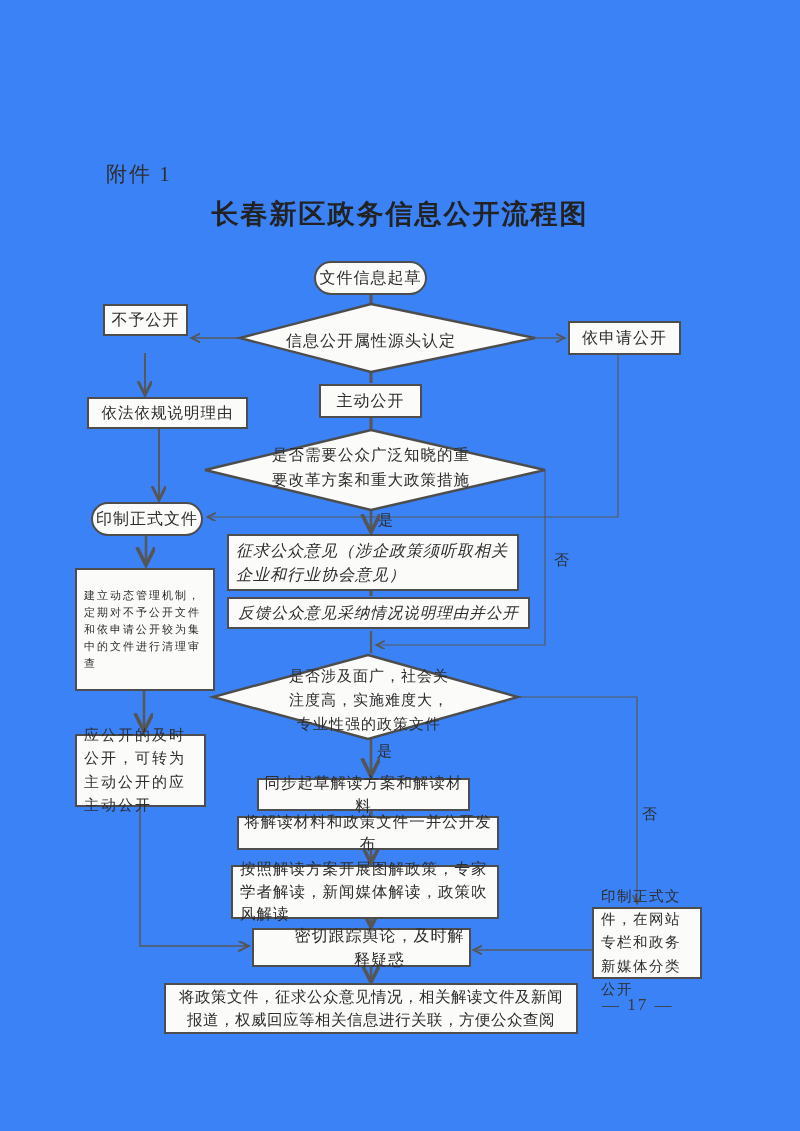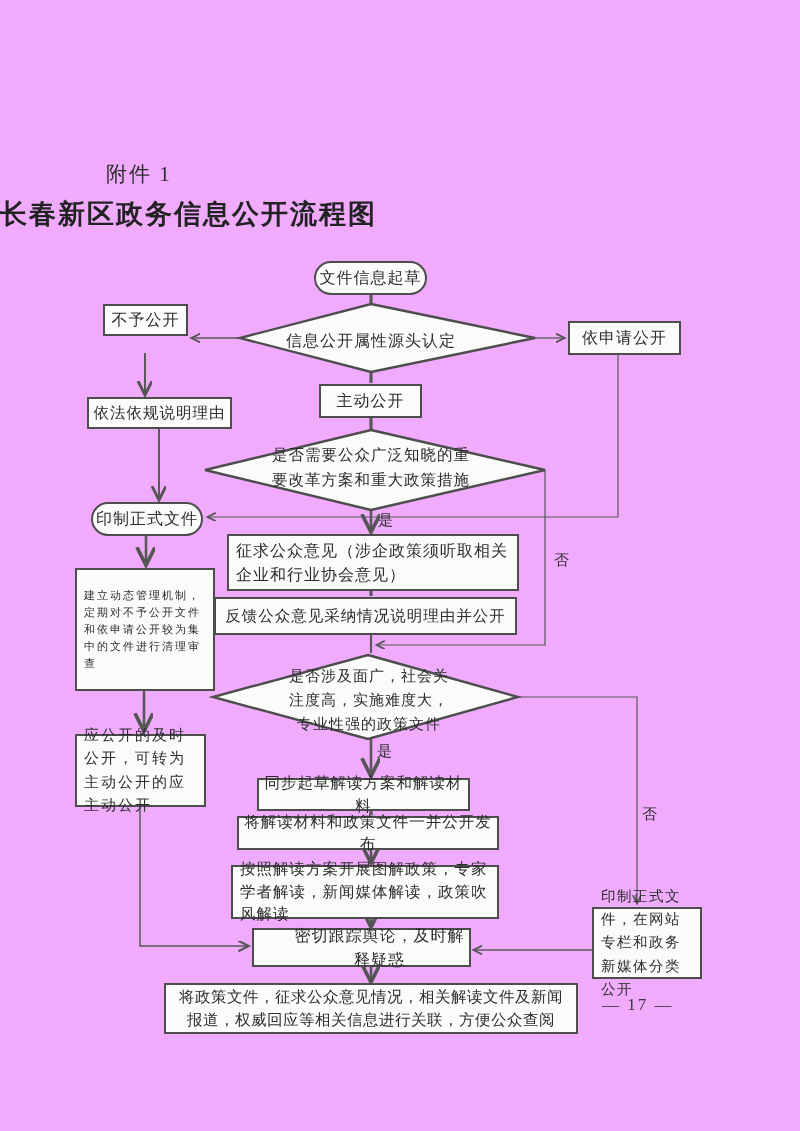--- a/index.html
+++ b/index.html
@@ -1,20 +1,20 @@
 <!DOCTYPE html>
 <html><head>
 <meta charset="utf-8">
 <style>
   html,body{margin:0;padding:0;background:#e8e8e6;}
   body{font-family:"Liberation Serif","DejaVu Serif",serif;}
-  #page{position:relative;width:800px;height:1131px;margin:0 auto;background:#f0abfc;overflow:hidden;}
+  #page{position:relative;width:800px;height:1131px;margin:0 auto;background:#3b82f6;overflow:hidden;}
   .txt{position:absolute;color:#2e2e2e;}
   #attachment{left:106px;top:160px;font-size:21px;letter-spacing:2px;}
-  #title{left:0;top:196px;width:800px;text-align:left;font-size:27px;font-weight:bold;
+  #title{left:0;top:196px;width:800px;text-align:center;font-size:27px;font-weight:bold;
          font-family:"Liberation Sans","DejaVu Sans",sans-serif;letter-spacing:2px;color:#222;}
   #pagenum{left:602px;top:995px;font-size:17px;letter-spacing:2px;color:#3a3a3a;}
   svg.overlay{position:absolute;left:0;top:0;pointer-events:none;}
   .node{position:absolute;border:2px solid #4d4d4d;background:#fbfbfa;color:#2d2d2d;
         display:flex;align-items:center;justify-content:center;text-align:center;
         font-size:16px;line-height:1.45;letter-spacing:1px;box-sizing:border-box;}
   .node.multi{justify-content:flex-start;align-items:center;text-align:left;padding:2px 7px;}
   .dtext{position:absolute;color:#2d2d2d;text-align:center;line-height:1.6;letter-spacing:1px;}
   .blabel{position:absolute;font-size:15px;color:#2d2d2d;}
 </style>
@@ -72,29 +72,29 @@
   <div class="node" style="left:314px;top:261px;width:113px;height:34px;border-radius:17px;">文件信息起草</div>
 
   <div class="dtext" style="left:271px;top:328px;width:200px;font-size:16px;">信息公开属性源头认定</div>
 
   <div class="node" style="left:103px;top:304px;width:85px;height:32px;">不予公开</div>
 
   <div class="node" style="left:568px;top:321px;width:113px;height:34px;">依申请公开</div>
 
   <div class="node" style="left:319px;top:384px;width:103px;height:34px;">主动公开</div>
 
-  <div class="node" style="left:87px;top:397px;width:145px;height:32px;font-size:15.5px;">依法依规说明理由</div>
+  <div class="node" style="left:87px;top:397px;width:161px;height:32px;font-size:15.5px;">依法依规说明理由</div>
 
   <div class="dtext" style="left:272px;top:443px;width:198px;font-size:15.5px;">是否需要公众广泛知晓的重要改革方案和重大政策措施</div>
 
   <div class="node" style="left:91px;top:502px;width:112px;height:34px;border-radius:17px;">印制正式文件</div>
 
-  <div class="node multi" style="left:227px;top:534px;width:292px;height:57px;font-size:16px;">征求公众意见（涉企政策须听取相关企业和行业协会意见）</div>
+  <div class="node multi" style="left:227px;top:534px;width:292px;height:57px;font-size:16px;font-style:italic;">征求公众意见（涉企政策须听取相关企业和行业协会意见）</div>
 
-  <div class="node" style="left:214px;top:597px;width:303px;height:38px;font-size:15.5px;">反馈公众意见采纳情况说明理由并公开</div>
+  <div class="node" style="left:227px;top:597px;width:303px;height:32px;font-size:15.5px;font-style:italic;">反馈公众意见采纳情况说明理由并公开</div>
 
   <div class="node multi" style="left:75px;top:568px;width:140px;height:123px;font-size:11px;letter-spacing:2px;line-height:1.55;">建立动态管理机制，定期对不予公开文件和依申请公开较为集中的文件进行清理审查</div>
 
   <div class="dtext" style="left:285px;top:664px;width:168px;font-size:15px;">是否涉及面广，社会关注度高，实施难度大，专业性强的政策文件</div>
 
   <div class="node multi" style="left:75px;top:734px;width:131px;height:73px;font-size:15px;letter-spacing:2px;line-height:1.55;">应公开的及时公开，可转为主动公开的应主动公开</div>
 
   <div class="node" style="left:257px;top:778px;width:213px;height:33px;font-size:15.5px;">同步起草解读方案和解读材料</div>
 
   <div class="node" style="left:237px;top:816px;width:262px;height:34px;font-size:15.5px;">将解读材料和政策文件一并公开发布</div>

